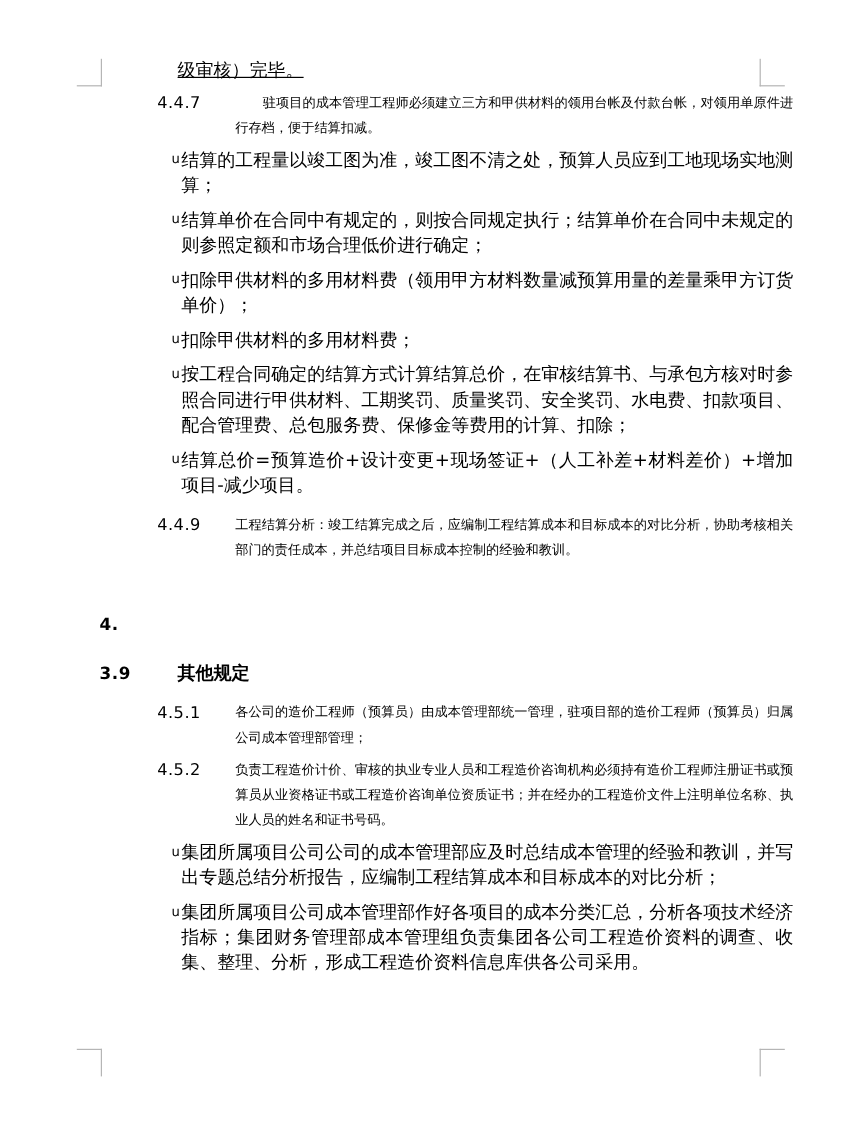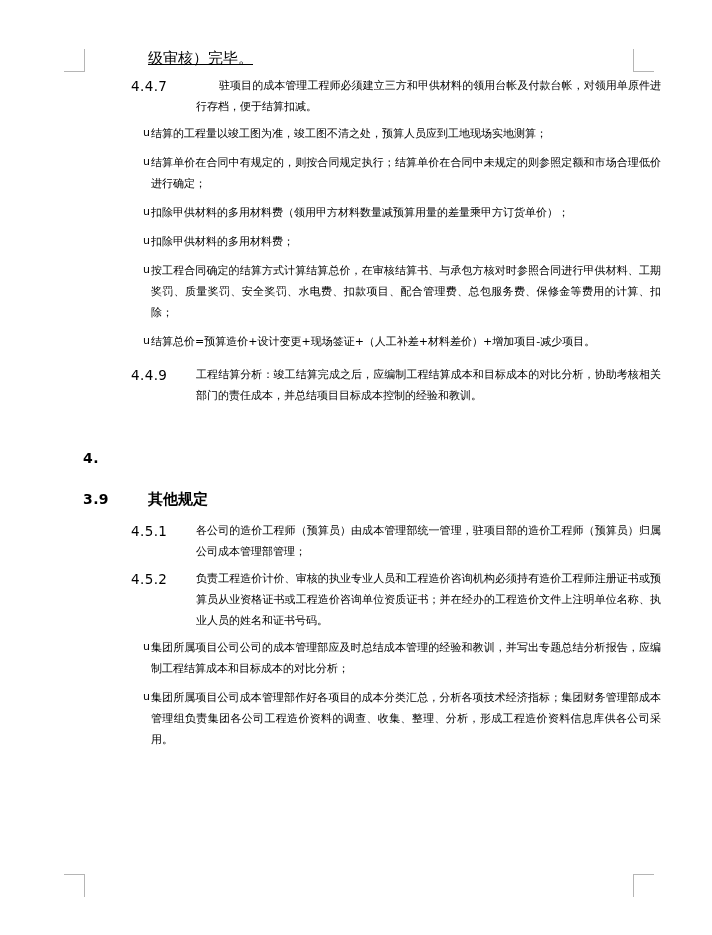--- a/index.html
+++ b/index.html
@@ -108,21 +108,21 @@
     width: 8px;
     font-size: 11px;
     line-height: 21px;
     color: #000;
     font-family: "DejaVu Sans", "Liberation Sans", sans-serif;
     position: relative;
     top: -1px;
   }
   .bullet .btext {
     flex: 1 1 auto;
-    font-size: 11px;
+    font-size: 15px;
     text-align: justify;
     text-justify: inter-ideograph;
     padding-left: 0px;
   }
 
   
   .heading {
     display: flex;
     align-items: flex-start;
     font-weight: bold;

